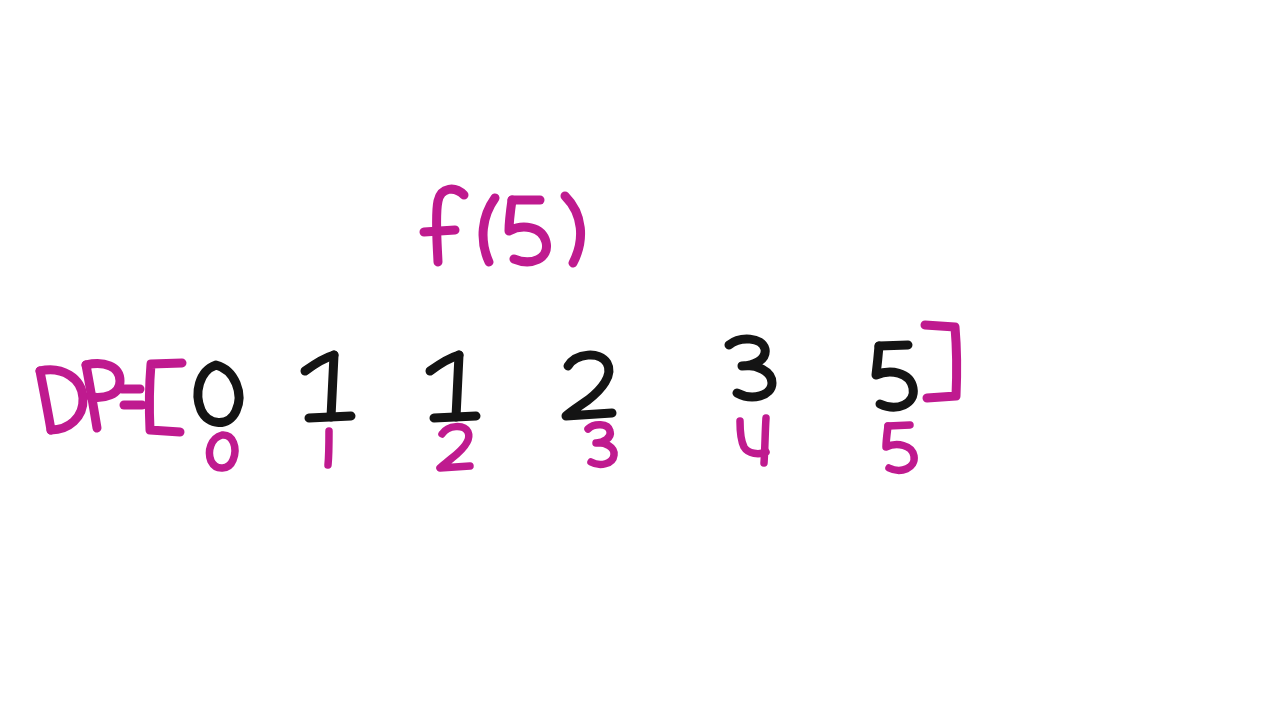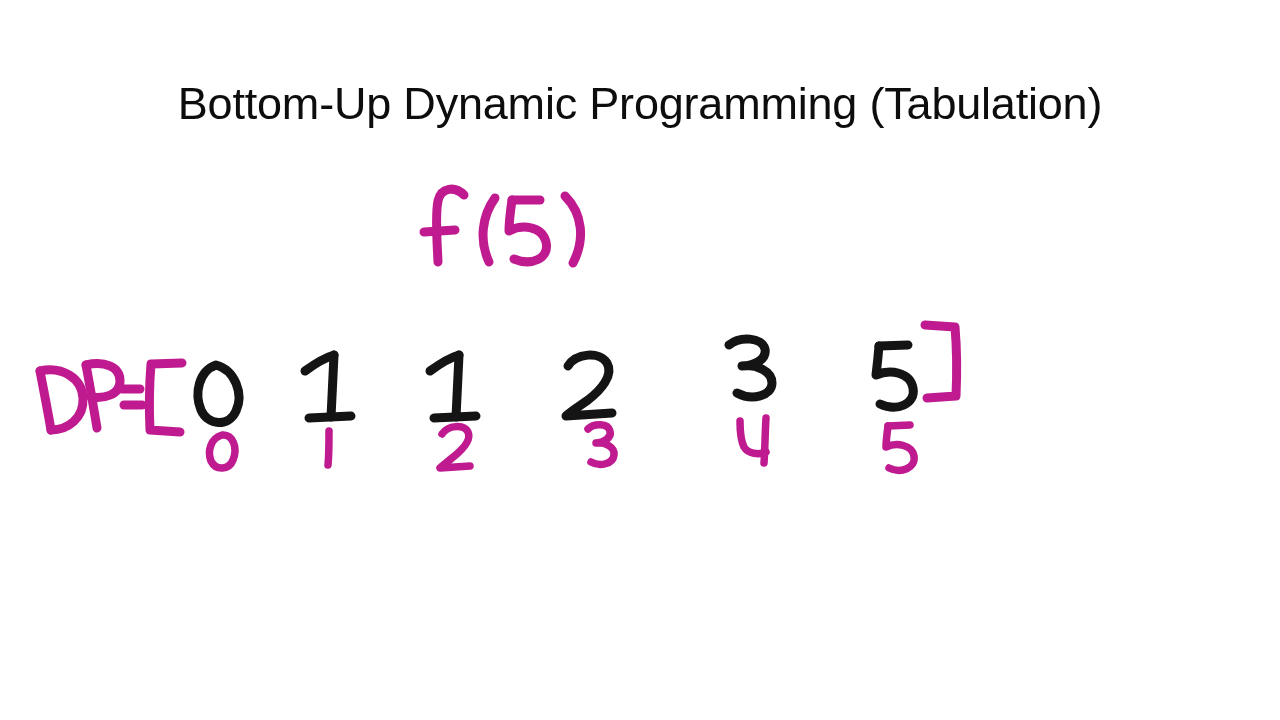--- a/index.html
+++ b/index.html
@@ -81,21 +81,20 @@
     overflow: hidden;
     clip: rect(0 0 0 0);
     white-space: nowrap;
   }
 </style>
 </head>
 <body>
 
 <div id="slide">
 
-  <div class="slide-title">Bottom-Up Dynamic Programming (Tabulation)</div>
 
   <div class="ink">
     <svg viewBox="0 0 1280 720" xmlns="http://www.w3.org/2000/svg">
 
       <g>
 
         <path class="stroke-pink" d="M464 195 C 455 186, 441 187, 438 201 C 435 215, 437 240, 438 262"></path>
 
         <path class="stroke-pink" d="M424 232 L 455 230"></path>
 

